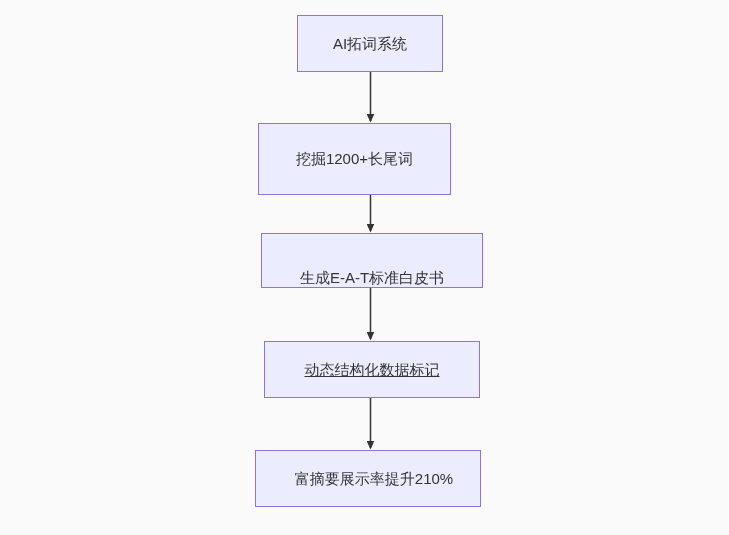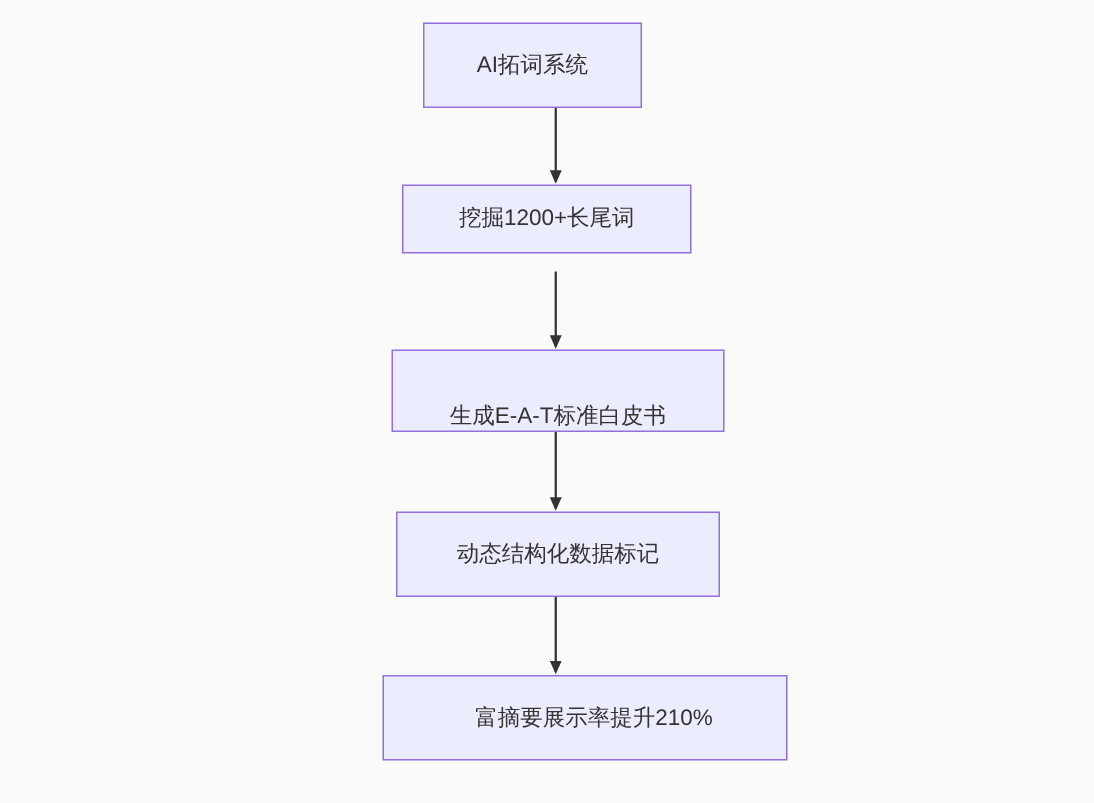--- a/index.html
+++ b/index.html
@@ -31,25 +31,25 @@
     background: var(--node-fill);
     border: 1px solid var(--node-border);
     color: var(--text);
     font-size: 15px;
     display: flex;
     align-items: center;
     justify-content: center;
     text-align: center;
     line-height: 1.2;
   }
-  .node-1 { left: 282px; top: 15px;  width: 146px; height: 57px; }
-  .node-2 { left: 268px; top: 123px; width: 193px; height: 46px; }
+  .node-1 { left: 297px; top: 15px;  width: 146px; height: 57px; }
+  .node-2 { left: 258px; top: 123px; width: 193px; height: 72px; }
   .node-3 { left: 261px; top: 233px; width: 222px; height: 55px; align-items: flex-end; }
-  .node-4 { left: 264px; top: 341px; width: 216px; height: 57px; }
-  .node-5 { left: 255px; top: 450px; width: 270px; height: 57px; padding-left: 12px; }
+  .node-4 { left: 264px; top: 341px; width: 216px; height: 57px; text-decoration: underline; }
+  .node-5 { left: 255px; top: 450px; width: 226px; height: 57px; padding-left: 12px; }
   .edges {
     position: absolute;
     left: 0;
     top: 0;
     width: 729px;
     height: 535px;
     pointer-events: none;
   }
   .edges line {
     stroke: var(--arrow);

